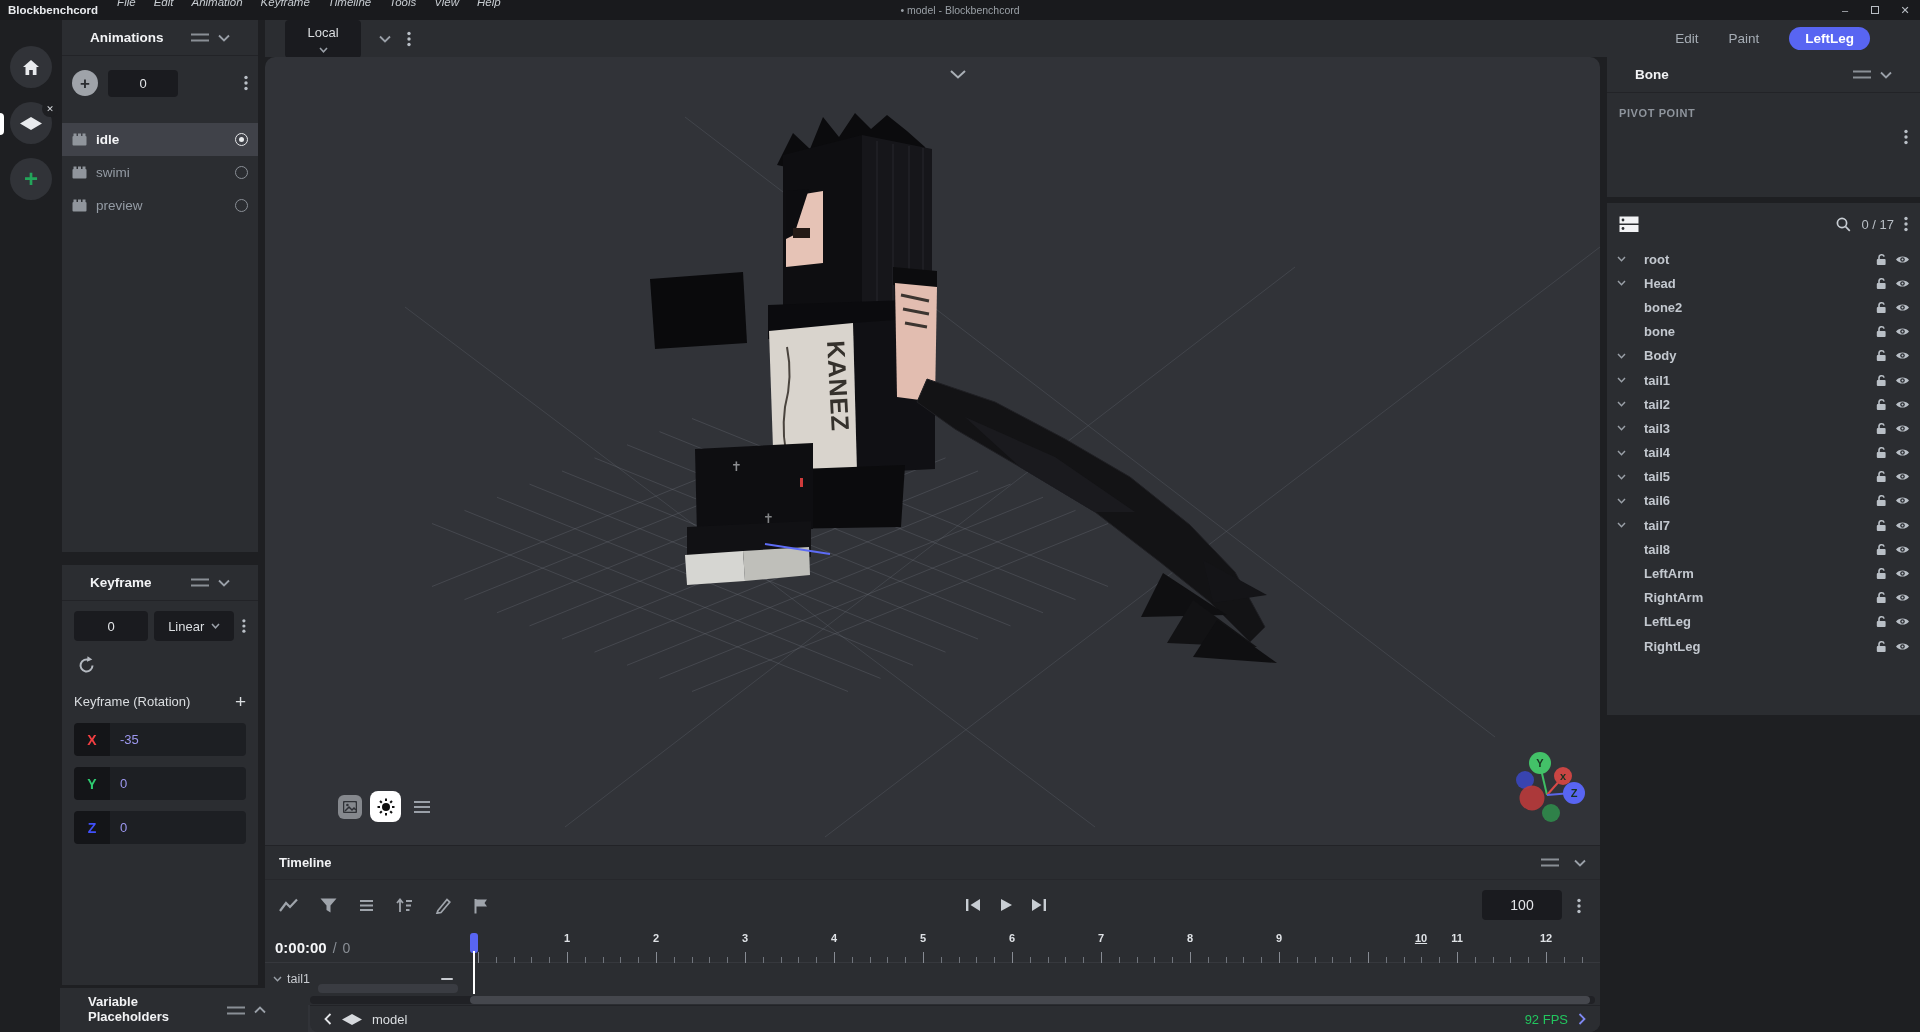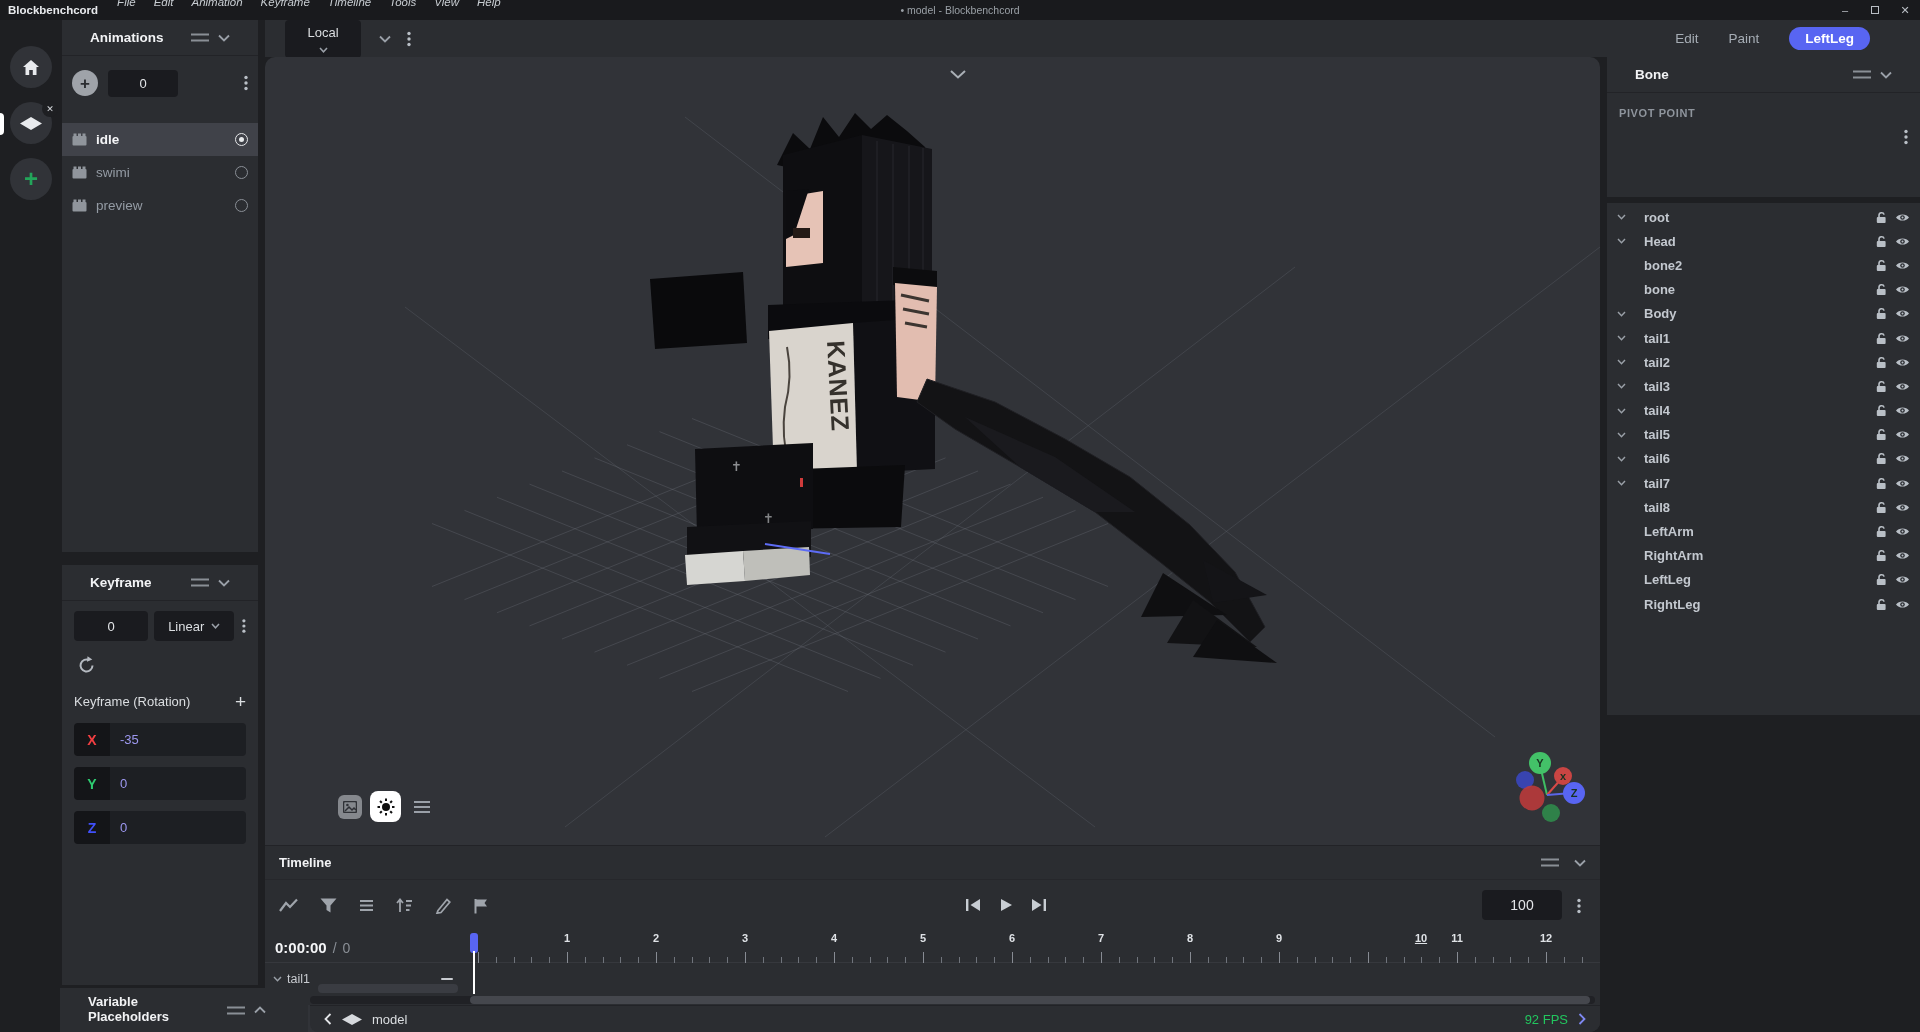--- a/index.html
+++ b/index.html
@@ -612,20 +612,39 @@
   </div>
   <div class="pivot-label">PIVOT POINT</div>
   <svg class="bone-kebab" width="4" height="16" viewBox="0 0 4 16">
     <circle cx="2" cy="2.5" r="1.7" fill="#b9bfc6"></circle>
       <circle cx="2" cy="8" r="1.7" fill="#b9bfc6"></circle>
       <circle cx="2" cy="13.5" r="1.7" fill="#b9bfc6"></circle>
     </svg>
 </section>
 
 <section class="panel" style="left:1607px;top:203px;width:313px;height:512px;">
+  <div class="out-toolbar">
+    <svg width="20" height="17" viewBox="0 0 20 17">
+      <rect x="0.5" y="0.5" width="19" height="7" fill="#f2f3f5"></rect>
+        <rect x="0.5" y="9" width="19" height="7" fill="#f2f3f5"></rect>
+      <circle cx="4" cy="4" r="1.4" fill="#2b2d31"></circle>
+        <circle cx="4" cy="12.5" r="1.4" fill="#2b2d31"></circle>
+      </svg>
+    <span class="sp"></span>
+    <svg width="15" height="15" viewBox="0 0 15 15">
+      <circle cx="6" cy="6" r="4.6" fill="none" stroke="#c8cdd3" stroke-width="1.7"></circle>
+      <line x1="9.6" y1="9.6" x2="13.8" y2="13.8" stroke="#c8cdd3" stroke-width="1.7"></line>
+      </svg>
+    <span class="out-count">0 / 17</span>
+    <svg width="4" height="16" viewBox="0 0 4 16">
+      <circle cx="2" cy="2.5" r="1.7" fill="#b9bfc6"></circle>
+        <circle cx="2" cy="8" r="1.7" fill="#b9bfc6"></circle>
+        <circle cx="2" cy="13.5" r="1.7" fill="#b9bfc6"></circle>
+      </svg>
+  </div>
   <div class="out-rows">
 
   <div class="out-row">
         <svg width="9" height="6" viewBox="0 0 9 6">
           <polyline points="1,1 4.5,4.8 8,1" fill="none" stroke="#9aa0a8" stroke-width="1.4"></polyline>
         </svg>
         <span class="out-name">root</span>
         <span class="out-icons">
           <svg width="13" height="13" viewBox="0 0 13 13">
             <path d="M4 6 V4.3 a2.6,2.6 0 0 1 5.1,-0.7" fill="none" stroke="#b9bfc6" stroke-width="1.6"></path>

